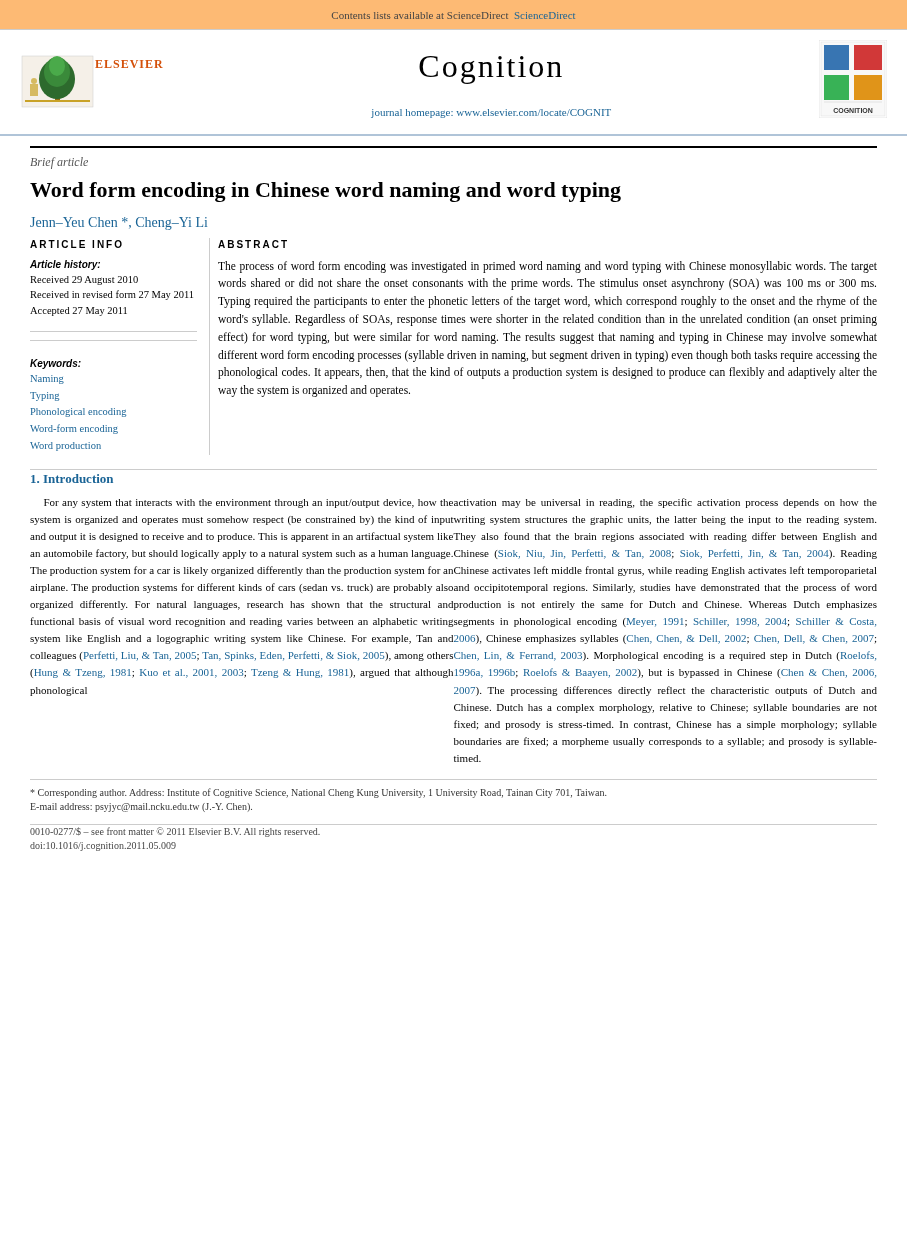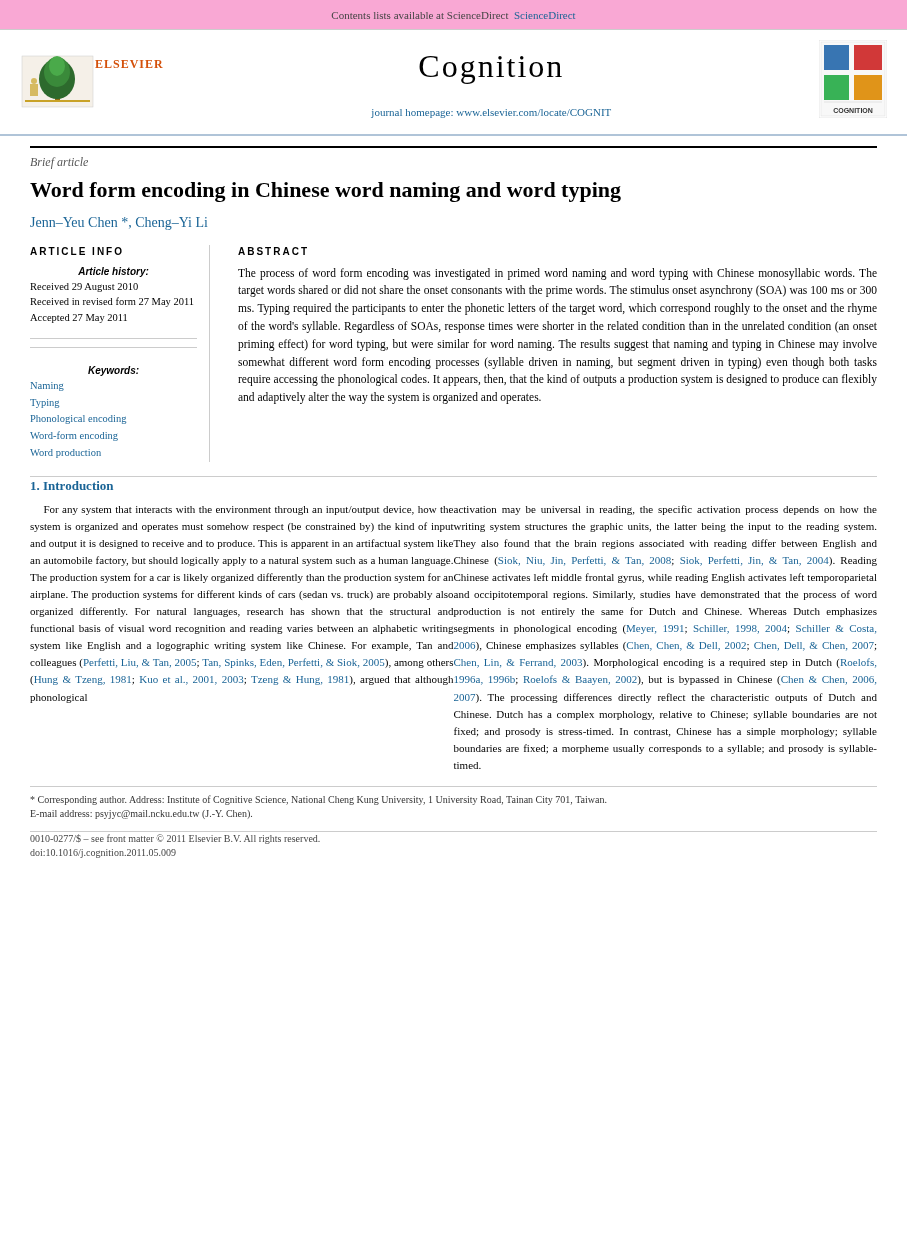--- a/index.html
+++ b/index.html
@@ -8,21 +8,21 @@
       background: #fff;
       color: #000;
       width: 907px;
       min-height: 1238px;
       font-size: 13px;
       line-height: 1.4;
     }
 
     
     .top-header {
-      background: #f9a8d4;
+      background: #fdba74;
       border-bottom: 1px solid #ccc;
       padding: 8px 0 6px 0;
       text-align: center;
       font-size: 11px;
       color: #444;
     }
     .top-header a { color: #1a6496; text-decoration: none; }
 
     
     .journal-header {
@@ -106,22 +106,22 @@
       font-style: italic;
       color: #555;
       margin-bottom: 10px;
       border-bottom: 1px solid #ccc;
       padding-bottom: 10px;
     }
 
     
     .two-col {
       display: flex;
-      gap: 28px;
-      margin-top: 12px;
+      gap: 8px;
+      margin-top: 5px;
     }
 
     .col-left {
       width: 180px;
       flex-shrink: 0;
       border-right: 1px solid #ccc;
       padding-right: 12px;
     }
 
     .col-right {
@@ -142,21 +142,20 @@
     .article-info-block {
       margin-bottom: 12px;
     }
 
     .info-label {
       font-size: 10px;
       font-style: italic;
       color: #000;
       font-weight: bold;
       font-family: Arial, sans-serif;
-      text-align: center;
     }
 
     .info-text {
       font-size: 10.5px;
       color: #000;
       line-height: 1.5;
     }
 
     .keywords-block {
       margin-top: 8px;

